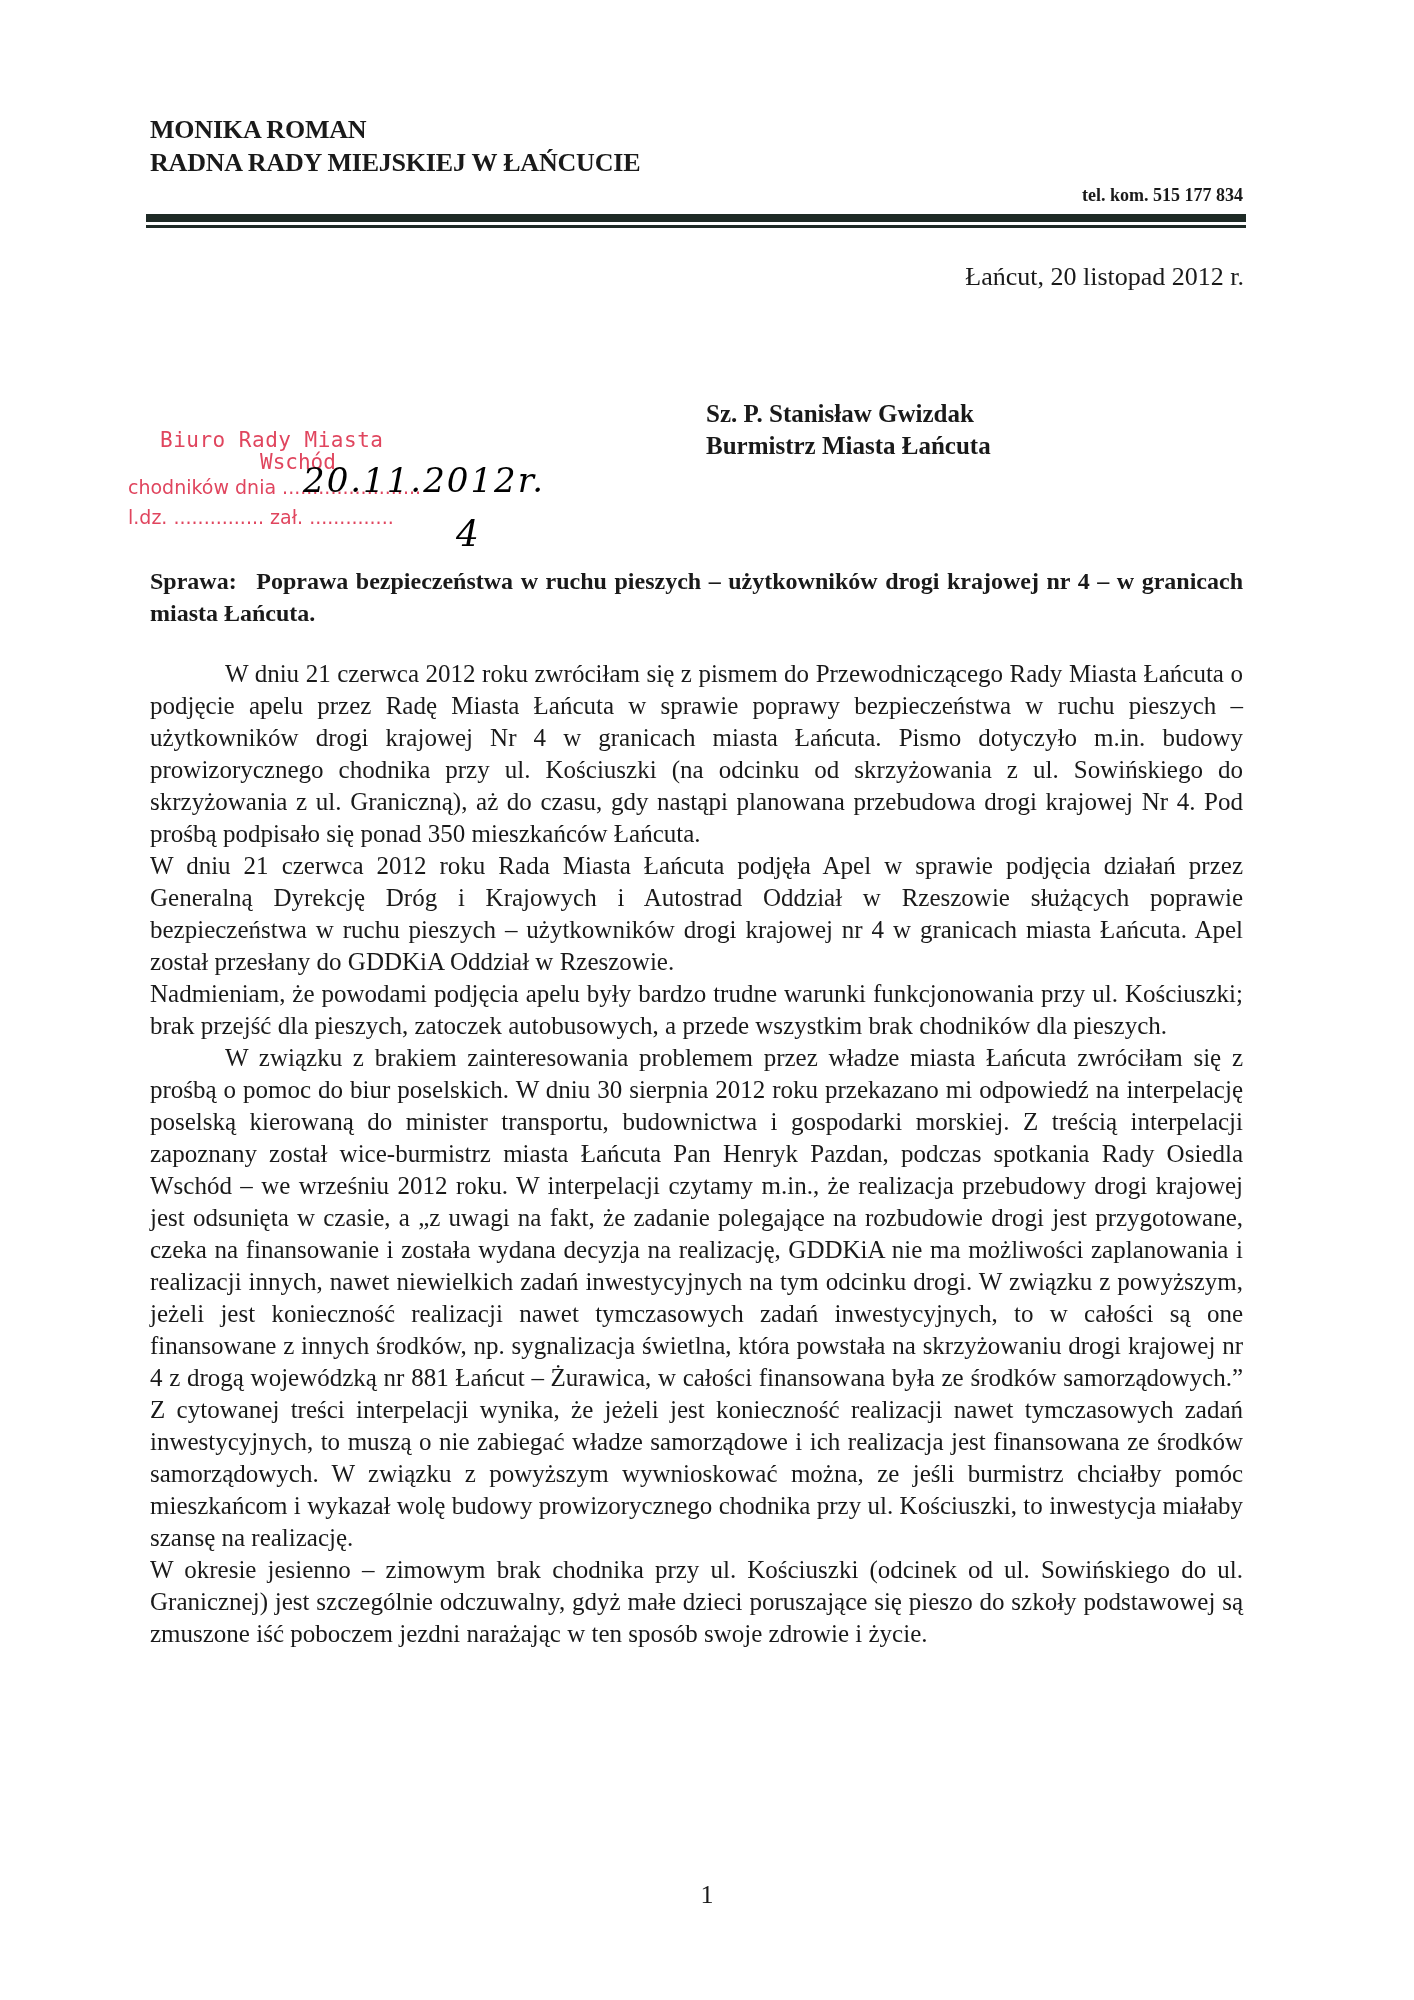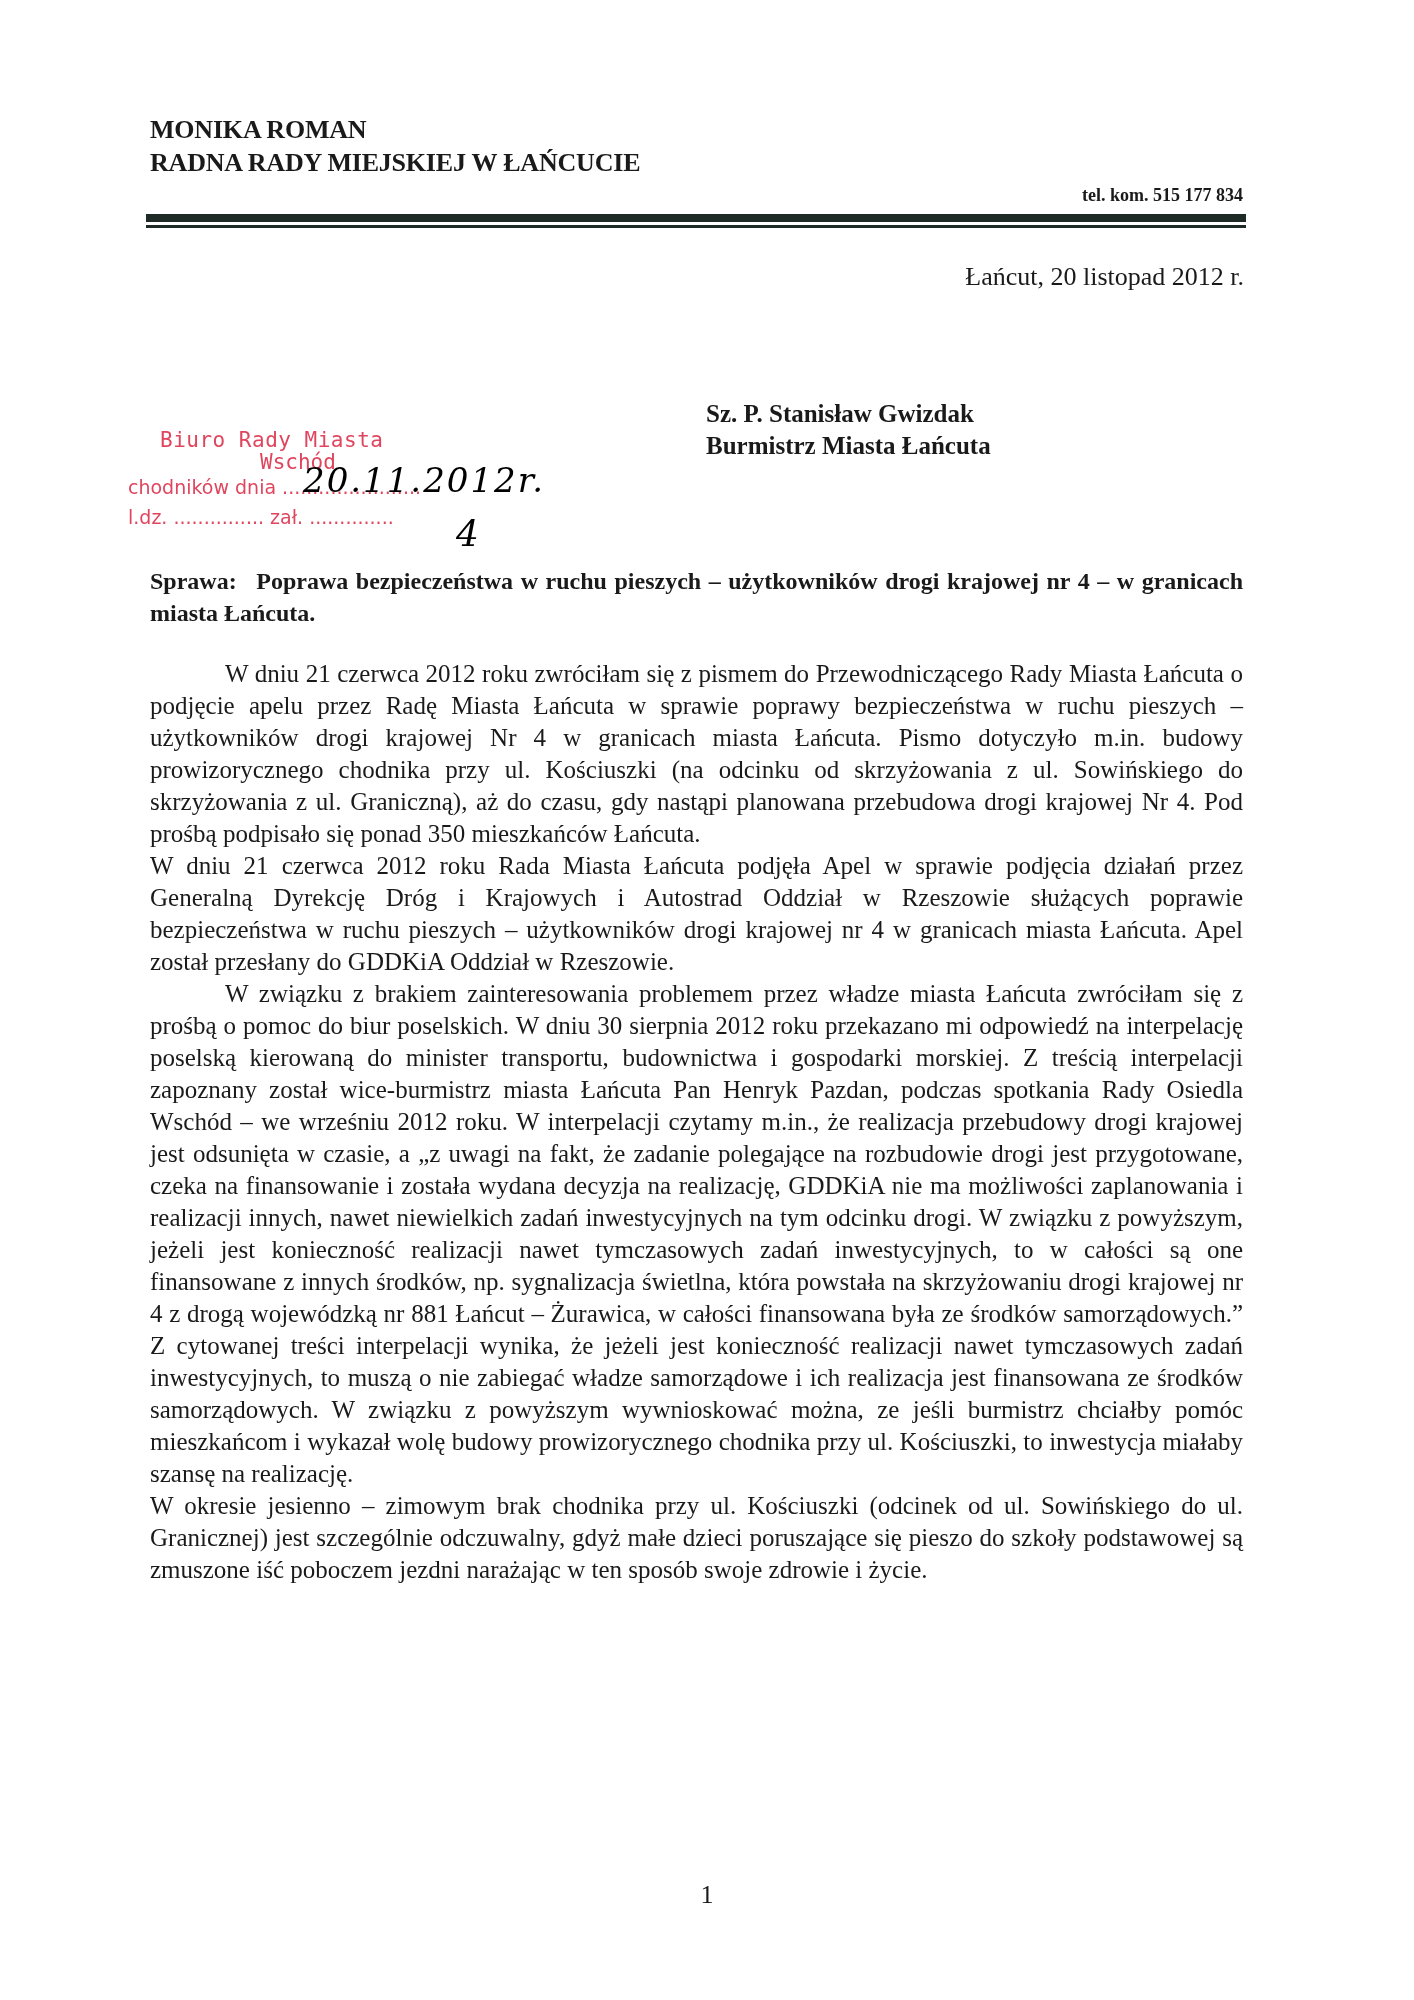--- a/index.html
+++ b/index.html
@@ -57,17 +57,18 @@
 <div class="hand hand-mark">4</div>
 
 <div class="subject">
   <span class="lbl">Sprawa:</span>
   <span>Poprawa bezpieczeństwa w ruchu pieszych – użytkowników drogi krajowej nr 4 – w granicach miasta Łańcuta.</span>
 </div>
 
 <div class="body">
   <p class="indent">W dniu 21 czerwca 2012 roku zwróciłam się z pismem do Przewodniczącego Rady Miasta Łańcuta o podjęcie apelu przez Radę Miasta Łańcuta w sprawie poprawy bezpieczeństwa w ruchu pieszych – użytkowników drogi krajowej Nr 4 w granicach miasta Łańcuta. Pismo dotyczyło m.in. budowy prowizorycznego chodnika przy ul. Kościuszki (na odcinku od skrzyżowania z ul. Sowińskiego do skrzyżowania z ul. Graniczną), aż do czasu, gdy nastąpi planowana przebudowa drogi krajowej Nr 4. Pod prośbą podpisało się ponad 350 mieszkańców Łańcuta.</p>
   <p>W dniu 21 czerwca 2012 roku Rada Miasta Łańcuta podjęła Apel w sprawie podjęcia działań przez Generalną Dyrekcję Dróg i Krajowych i Autostrad Oddział w Rzeszowie służących poprawie bezpieczeństwa w ruchu pieszych – użytkowników drogi krajowej nr 4 w granicach miasta Łańcuta. Apel został przesłany do GDDKiA Oddział w Rzeszowie.</p>
+  <p>Nadmieniam, że powodami podjęcia apelu były bardzo trudne warunki funkcjonowania przy ul. Kościuszki; brak przejść dla pieszych, zatoczek autobusowych, a przede wszystkim brak chodników dla pieszych.</p>
   <p class="indent">W związku z brakiem zainteresowania problemem przez władze miasta Łańcuta zwróciłam się z prośbą o pomoc do biur poselskich. W dniu 30 sierpnia 2012 roku przekazano mi odpowiedź na interpelację poselską kierowaną do minister transportu, budownictwa i gospodarki morskiej. Z treścią interpelacji zapoznany został wice-burmistrz miasta Łańcuta Pan Henryk Pazdan, podczas spotkania Rady Osiedla Wschód – we wrześniu 2012 roku. W interpelacji czytamy m.in., że realizacja przebudowy drogi krajowej jest odsunięta w czasie, a „z uwagi na fakt, że zadanie polegające na rozbudowie drogi jest przygotowane, czeka na finansowanie i została wydana decyzja na realizację, GDDKiA nie ma możliwości zaplanowania i realizacji innych, nawet niewielkich zadań inwestycyjnych na tym odcinku drogi. W związku z powyższym, jeżeli jest konieczność realizacji nawet tymczasowych zadań inwestycyjnych, to w całości są one finansowane z innych środków, np. sygnalizacja świetlna, która powstała na skrzyżowaniu drogi krajowej nr 4 z drogą wojewódzką nr 881 Łańcut – Żurawica, w całości finansowana była ze środków samorządowych.” Z cytowanej treści interpelacji wynika, że jeżeli jest konieczność realizacji nawet tymczasowych zadań inwestycyjnych, to muszą o nie zabiegać władze samorządowe i ich realizacja jest finansowana ze środków samorządowych. W związku z powyższym wywnioskować można, ze jeśli burmistrz chciałby pomóc mieszkańcom i wykazał wolę budowy prowizorycznego chodnika przy ul. Kościuszki, to inwestycja miałaby szansę na realizację.</p>
   <p>W okresie jesienno – zimowym brak chodnika przy ul. Kościuszki (odcinek od ul. Sowińskiego do ul. Granicznej) jest szczególnie odczuwalny, gdyż małe dzieci poruszające się pieszo do szkoły podstawowej są zmuszone iść poboczem jezdni narażając w ten sposób swoje zdrowie i życie.</p>
 </div>
 
 <div class="pagenum">1</div>
 
 </body></html>

